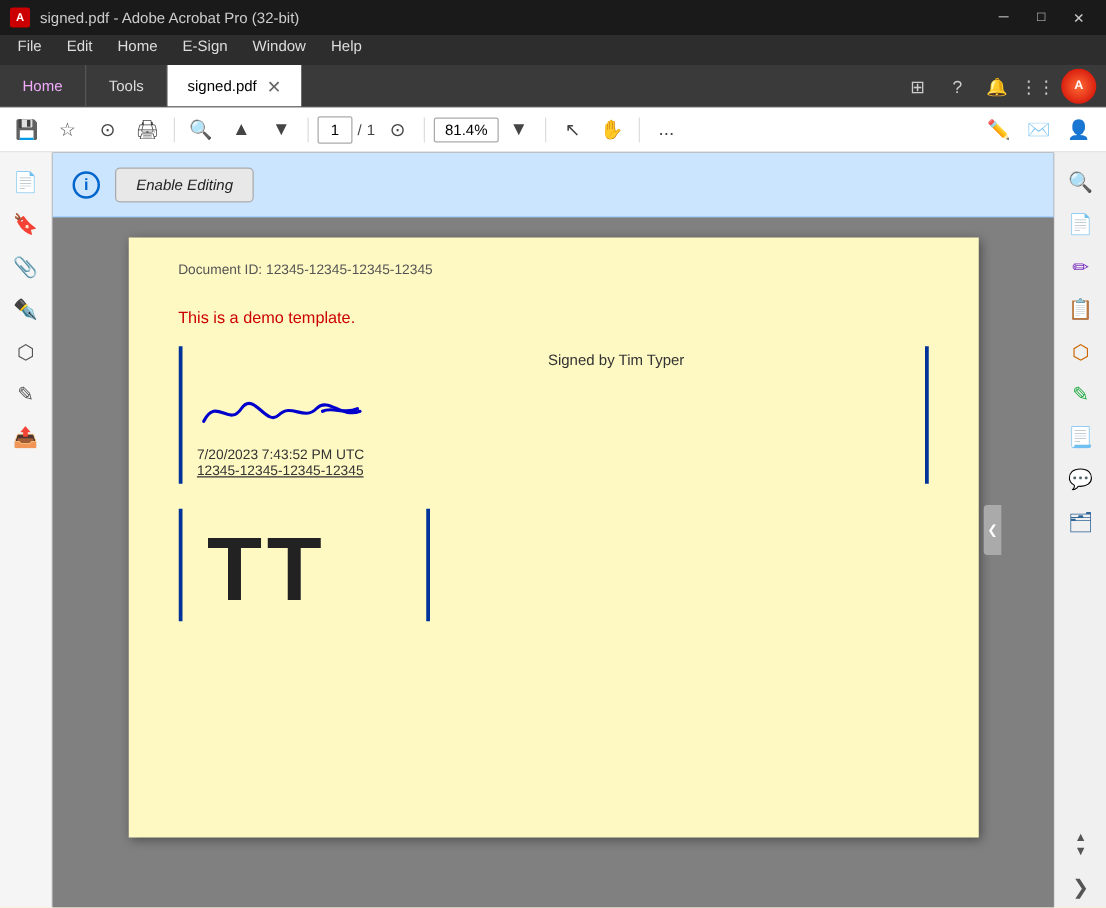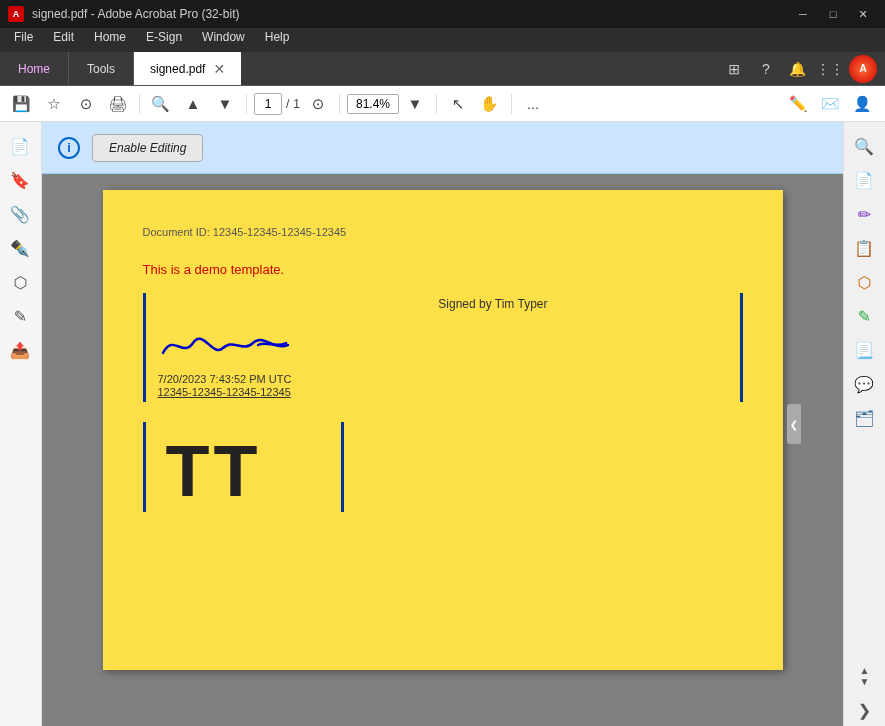--- a/index.html
+++ b/index.html
@@ -252,25 +252,25 @@
       padding: 16px;
       position: relative;
     }
 
     
     .pdf-scroll-area::-webkit-scrollbar { width: 14px; }
     .pdf-scroll-area::-webkit-scrollbar-track { background: #b0b0b0; }
     .pdf-scroll-area::-webkit-scrollbar-thumb { background: #888; border: 1px solid #777; }
 
     .pdf-page {
-      background: #fde047;
+      background: #fef9c3;
       width: 680px;
       min-height: 480px;
       box-shadow: 2px 2px 8px rgba(0,0,0,0.4);
-      padding: 36px 40px;
+      padding: 20px 40px;
       position: relative;
     }
 
     .doc-id {
       font-size: 11px;
       color: #555;
       margin-bottom: 24px;
     }
 
     .demo-text {

